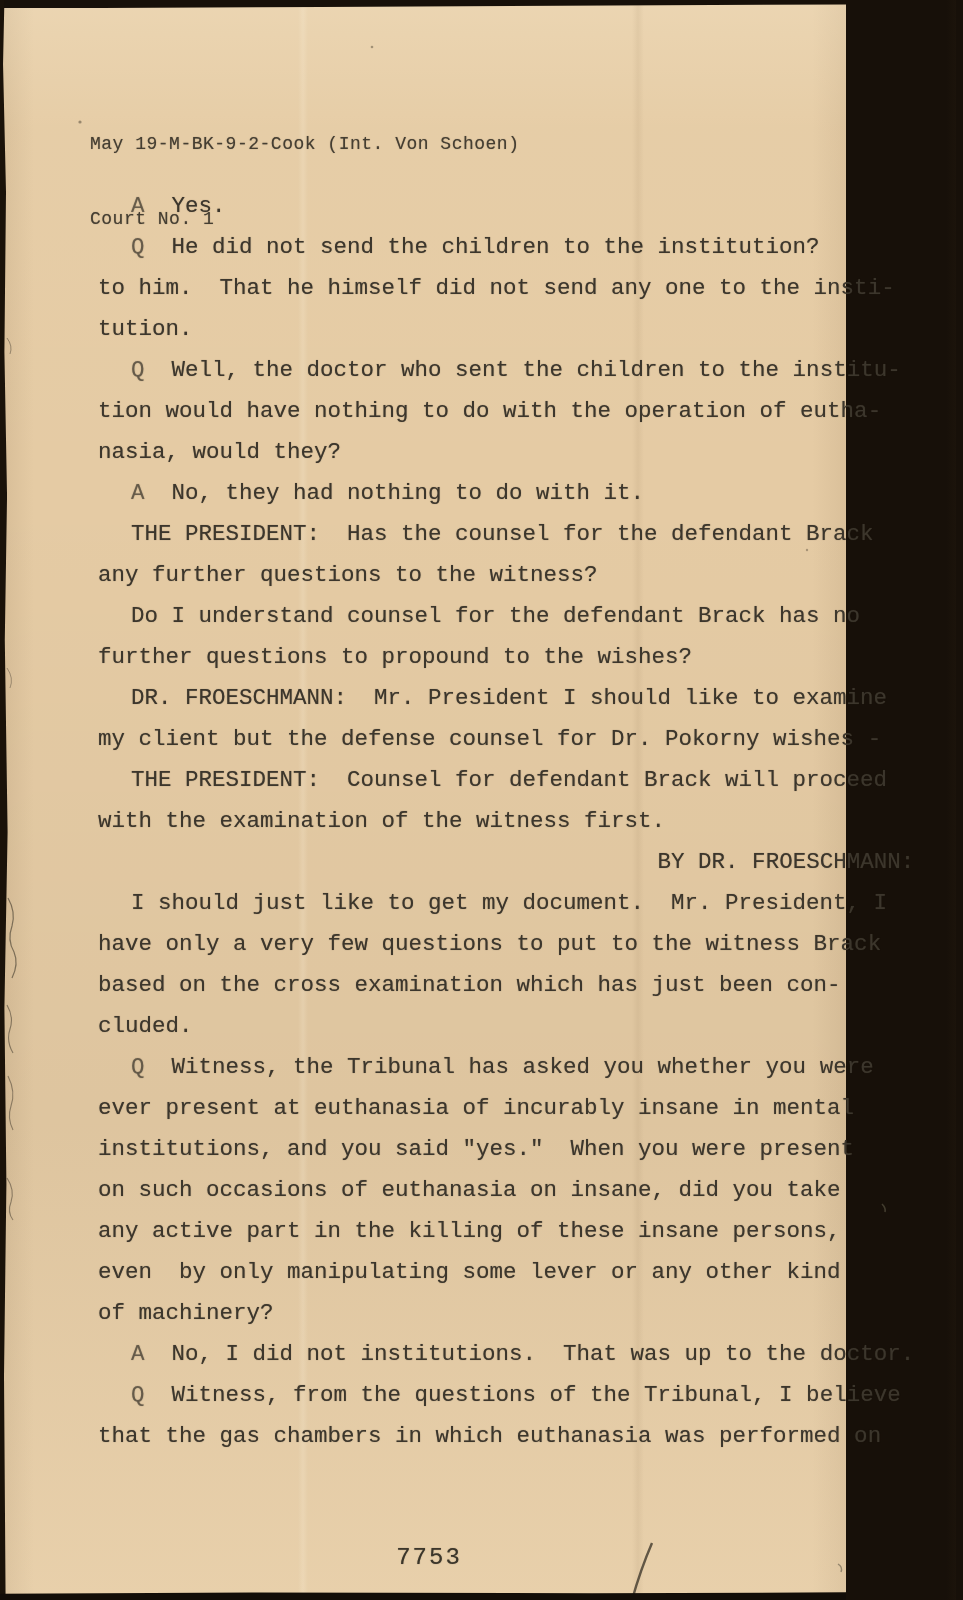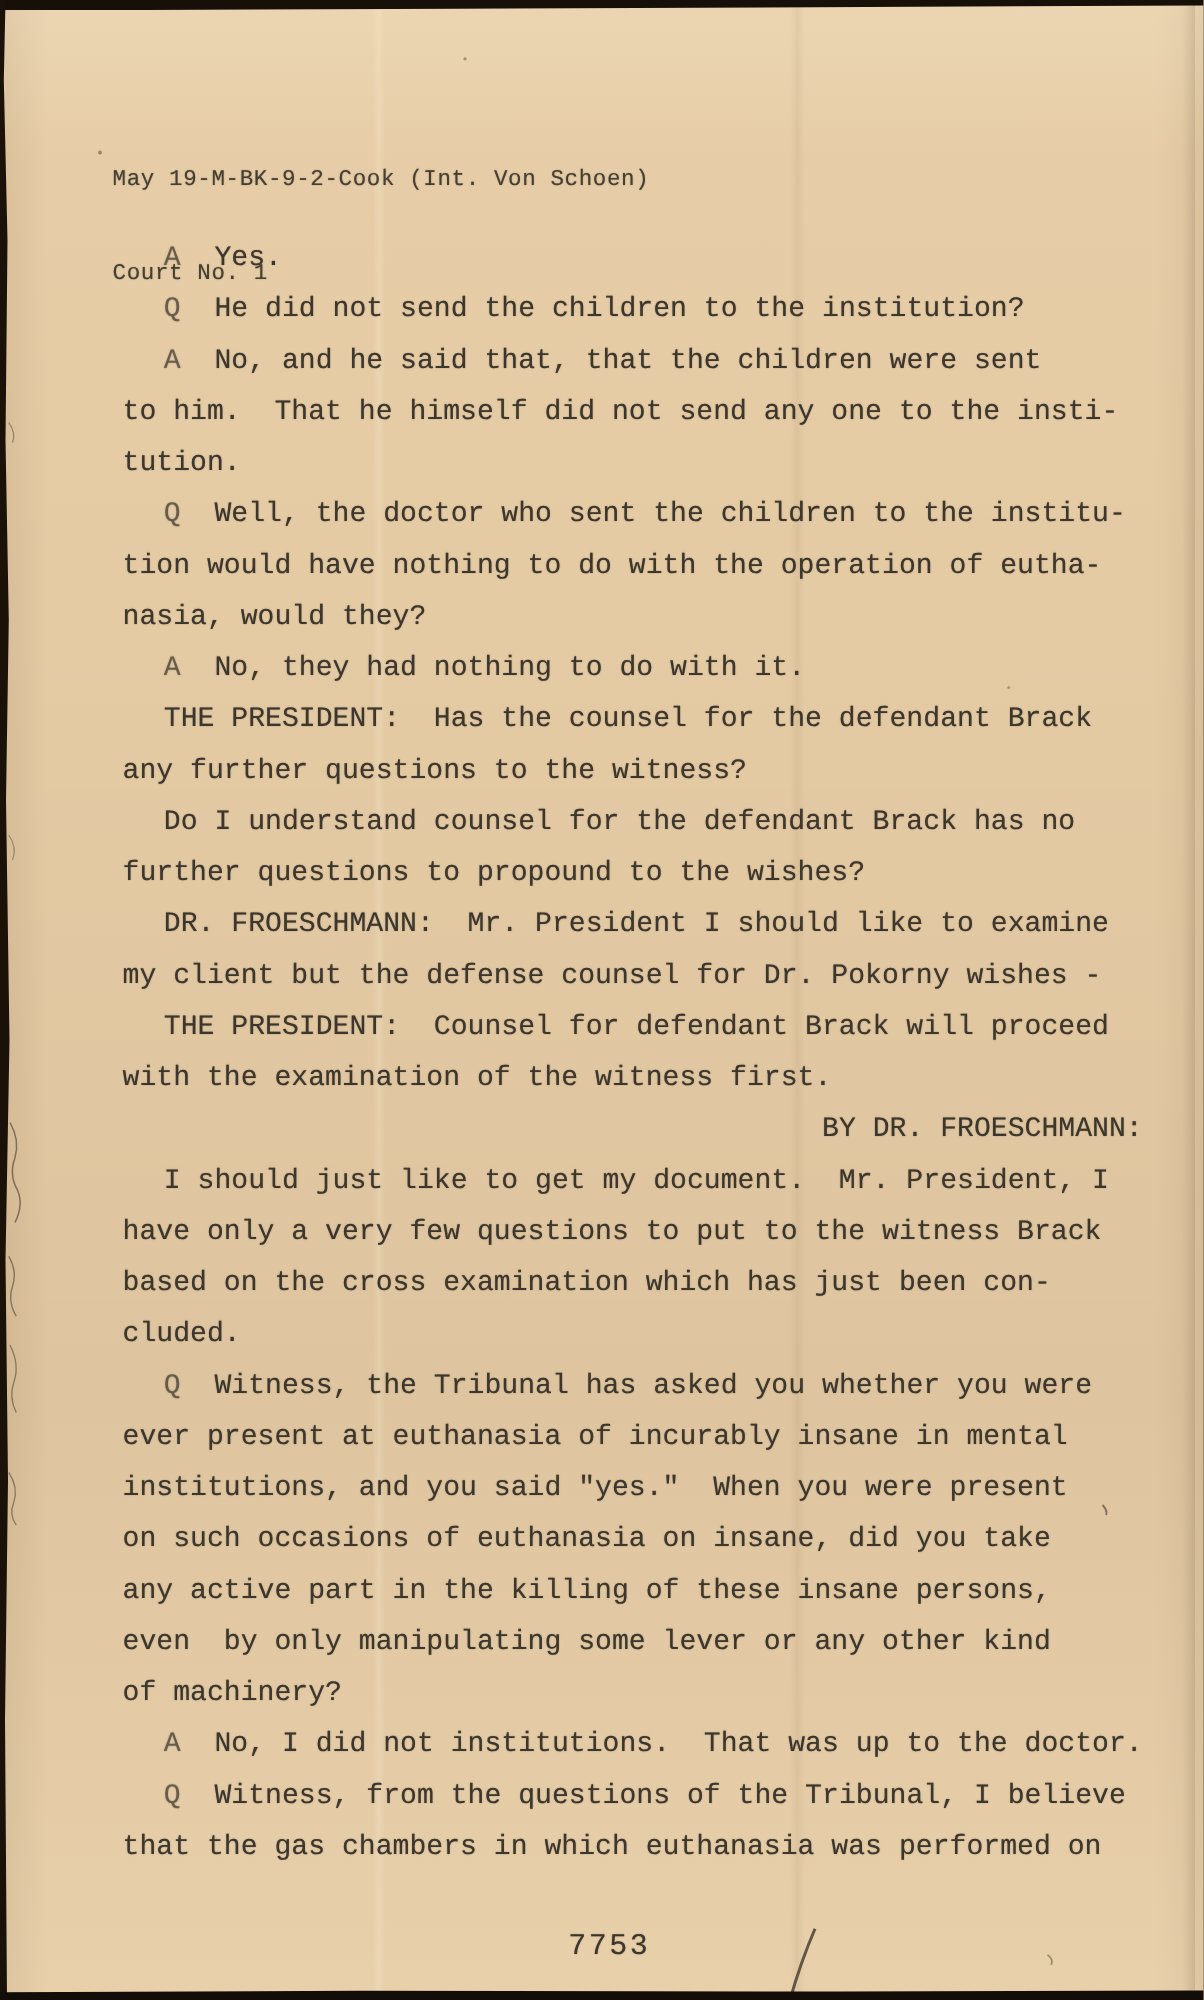--- a/index.html
+++ b/index.html
@@ -6,21 +6,21 @@
     --paper:#e5cba4;
     --ink:#3c362c;
     --edge:#171009;
   }
   html,body{margin:0;padding:0;}
   body{
     width:963px;height:1600px;overflow:hidden;
     background:var(--edge);
     font-family:"Liberation Mono","DejaVu Sans Mono",monospace;
   }
-  .scan{position:relative;width:963px;height:1600px;}
+  .scan{position:relative;width:846px;height:1600px;}
   .paper{
     position:absolute;left:0;top:0;right:0;bottom:0;
     background:
       linear-gradient(180deg, rgba(255,244,220,0.25) 0%, rgba(255,244,220,0.05) 8%, rgba(0,0,0,0) 30%, rgba(0,0,0,0.03) 70%, rgba(255,244,220,0.12) 100%),
       linear-gradient(90deg, rgba(84,58,30,0.10) 0%, rgba(0,0,0,0) 4%, rgba(0,0,0,0) 96%, rgba(84,58,30,0.08) 100%),
       var(--paper);
   }
   
   .streak{position:absolute;top:0;bottom:0;pointer-events:none;}
   .streak.s1{left:298px;width:10px;background:linear-gradient(90deg,transparent,rgba(255,248,230,0.18),transparent);}
@@ -63,21 +63,20 @@
   </div>
 
   <div class="body-text typed" id="transcript-body">
       <div class="para qa">
         <div class="line first">A  Yes.</div>
       </div>
       <div class="para qa">
         <div class="line first">Q  He did not send the children to the institution?</div>
       </div>
       <div class="para qa">
-        <div class="line first">A  No, and he said that, that the children were sent</div>
         <div class="line">to him.  That he himself did not send any one to the insti-</div>
         <div class="line">tution.</div>
       </div>
       <div class="para qa">
         <div class="line first">Q  Well, the doctor who sent the children to the institu-</div>
         <div class="line">tion would have nothing to do with the operation of eutha-</div>
         <div class="line">nasia, would they?</div>
       </div>
       <div class="para qa">
         <div class="line first">A  No, they had nothing to do with it.</div>

